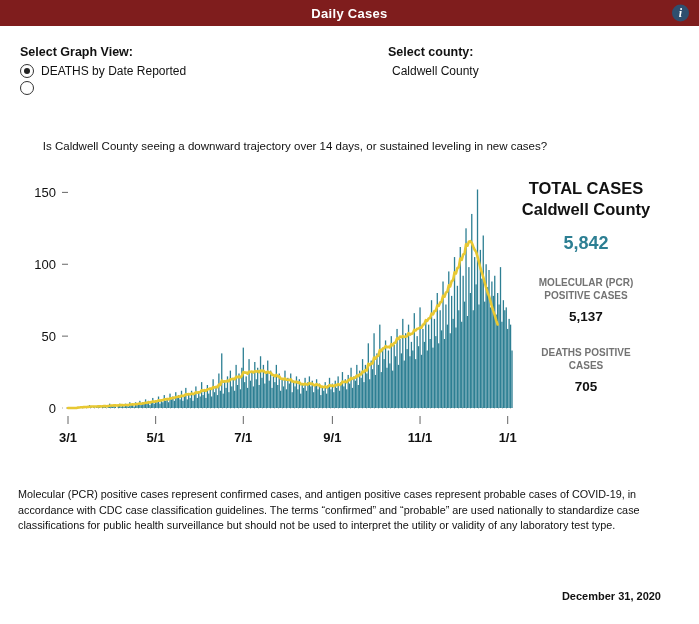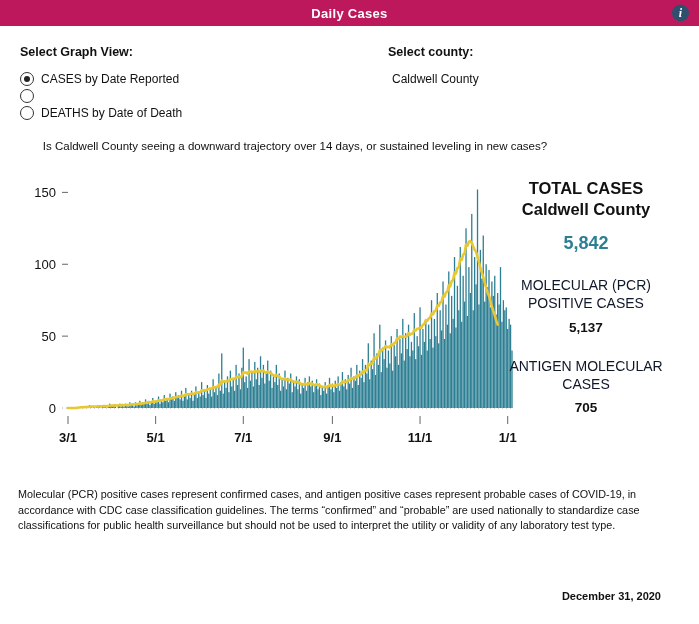--- a/index.html
+++ b/index.html
@@ -10,21 +10,21 @@
     width: 699px;
     height: 624px;
     background: #ffffff;
     font-family: "Liberation Sans", sans-serif;
     color: #222;
     position: relative;
     overflow: hidden;
   }
   .title-bar {
     height: 26px;
-    background: #be185d;
+    background: #7f1d1d;
     color: #ffffff;
     display: flex;
     align-items: center;
     justify-content: center;
     position: relative;
     font-size: 13px;
     font-weight: bold;
     letter-spacing: .3px;
   }
   .info-badge {
@@ -46,21 +46,21 @@
     justify-content: center;
     cursor: pointer;
   }
   .controls {
     position: absolute;
     left: 20px;
     top: 45px;
     width: 330px;
   }
   .controls h3, .county h3 {
-    margin: 0 0 13px 0;
+    margin: 0 0 5px 0;
     font-size: 12.5px;
     font-weight: bold;
     color: #111;
   }
   .radio-row {
     display: flex;
     align-items: center;
     margin-bottom: 3px;
     cursor: pointer;
   }
@@ -130,23 +130,23 @@
     color: #111;
     line-height: 1.25;
   }
   .stats .total-value {
     font-size: 18px;
     font-weight: bold;
     color: #2d7f93;
     margin-top: 14px;
   }
   .stats .sub-label {
-    font-size: 14px;
-    font-weight: normal;
-    color: #0f172a;
+    font-size: 10px;
+    font-weight: bold;
+    color: #737373;
     margin-top: 22px;
     line-height: 1.3;
   }
   .stats .sub-value {
     font-size: 13.5px;
     font-weight: bold;
     color: #111;
     margin-top: 7px;
   }
   .footnote {
@@ -172,28 +172,24 @@
 
 <div class="title-bar">
   <span>Daily  Cases</span>
   <span class="info-badge">i</span>
 </div>
 
 <div class="controls">
   <h3>Select Graph View:</h3>
   <div class="radio-row">
     <span class="radio checked"></span>
-    <span class="radio-label">CASES by Date Reported</span>
+    <span class="radio-label">DEATHS by Date Reported</span>
   </div>
   <div class="radio-row">
     <span class="radio"></span>
-  </div>
-  <div class="radio-row">
-    <span class="radio"></span>
-    <span class="radio-label">DEATHS by Date of Death</span>
   </div>
 </div>
 
 <div class="county">
   <h3>Select county:</h3>
   <div class="county-value">Caldwell County</div>
 </div>
 
 <div class="question">Is Caldwell County seeing a downward trajectory over 14 days, or sustained leveling in new cases?</div>
 
@@ -515,19 +511,19 @@
     </svg>
 </div>
 
 <div class="stats">
   <div class="total-label">TOTAL CASES</div>
   <div class="total-label">Caldwell County</div>
   <div class="total-value">5,842</div>
   <div class="sub-label">MOLECULAR (PCR)</div>
   <div class="sub-label" style="margin-top:0">POSITIVE CASES</div>
   <div class="sub-value">5,137</div>
-  <div class="sub-label">ANTIGEN MOLECULAR</div>
+  <div class="sub-label">DEATHS POSITIVE</div>
   <div class="sub-label" style="margin-top:0">CASES</div>
   <div class="sub-value">705</div>
 </div>
 
 <div class="footnote">Molecular (PCR) positive cases represent confirmed cases, and antigen positive cases represent probable cases of COVID-19, in accordance with CDC case classification guidelines. The terms “confirmed” and “probable” are used nationally to standardize case classifications for public health surveillance but should not be used to interpret the utility or validity of any laboratory test type.</div>
 <div class="date-stamp">December 31, 2020</div>
 
 </body></html>

